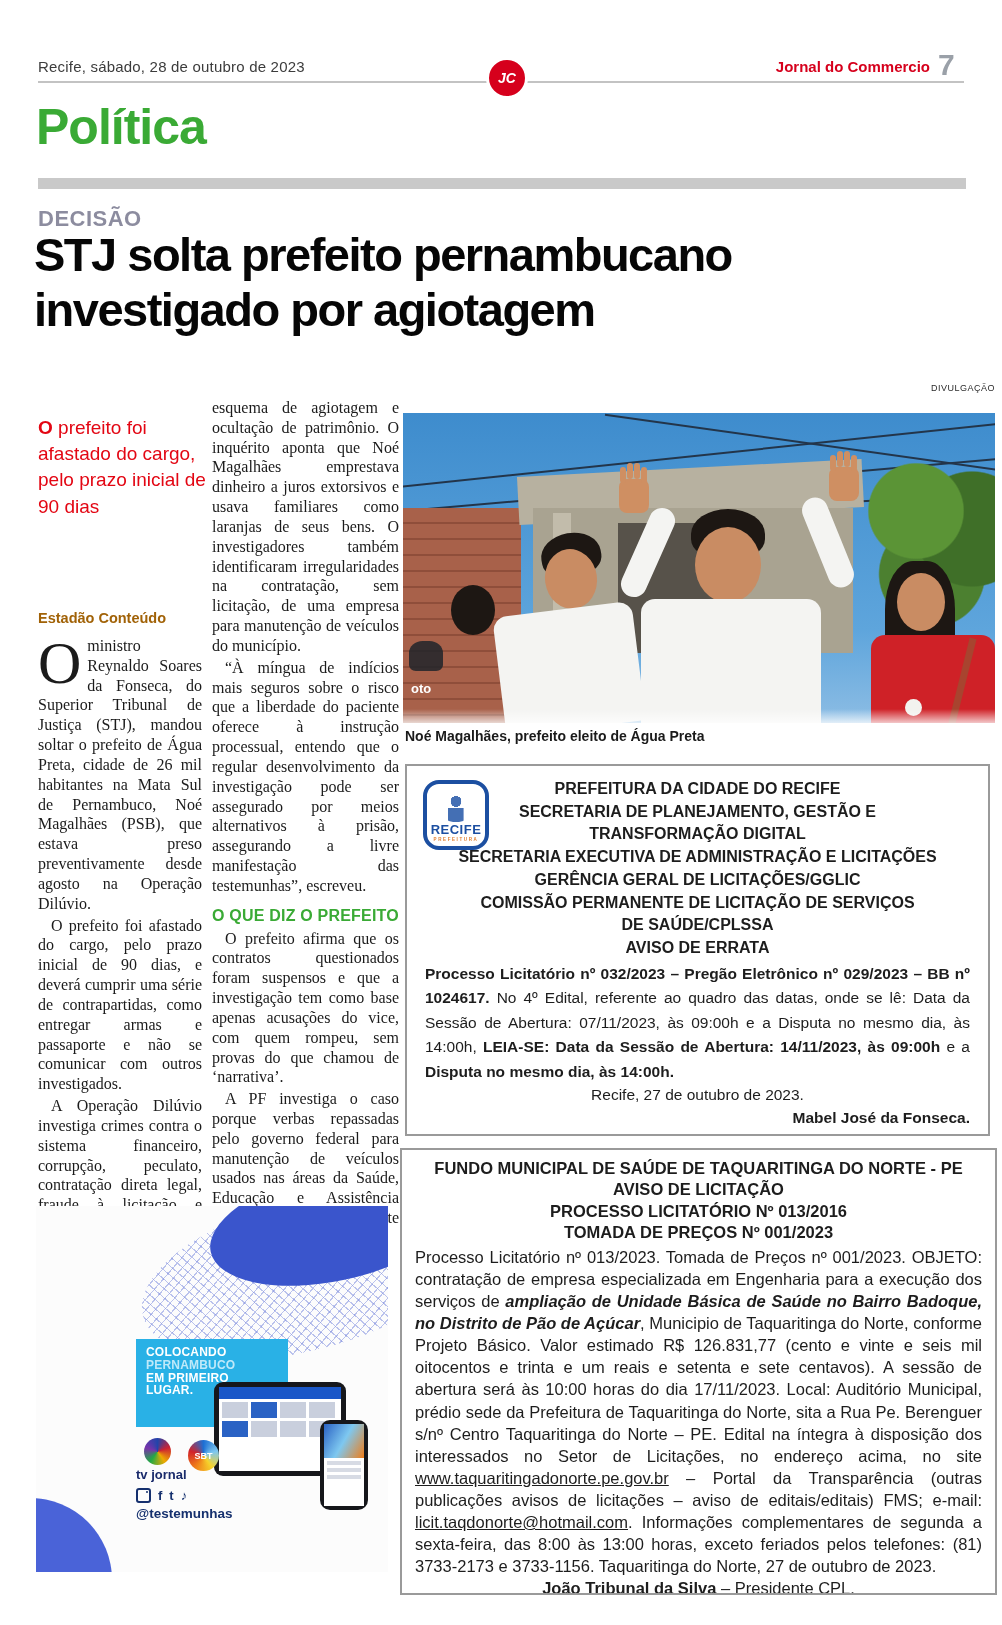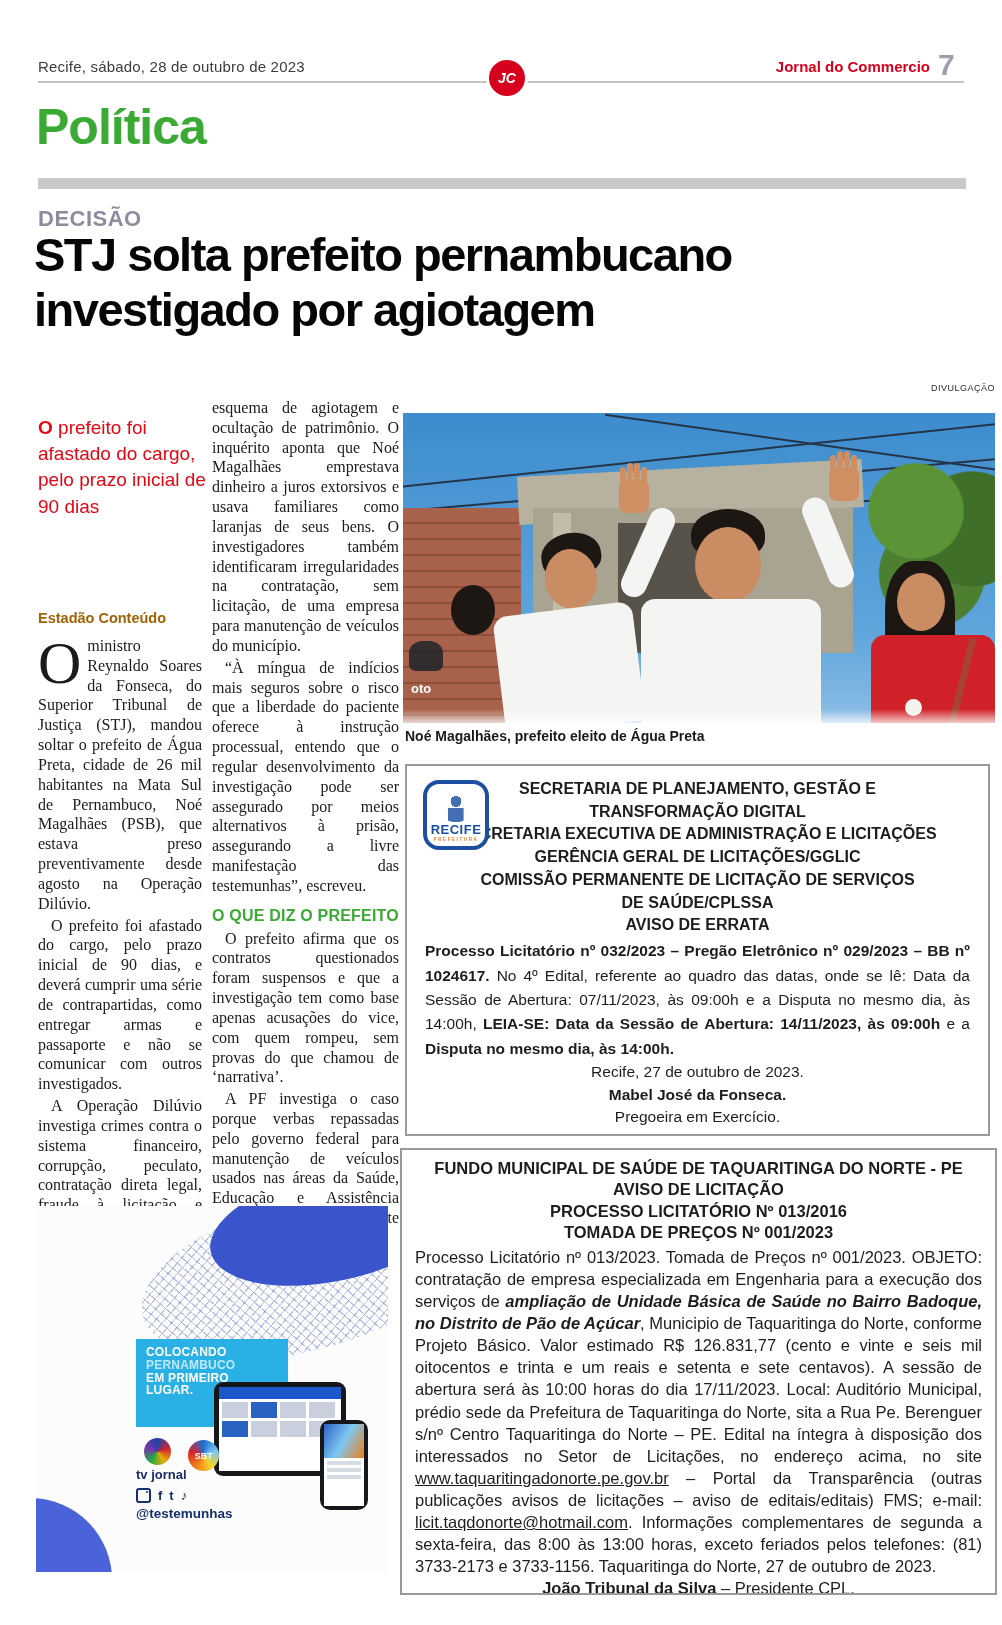--- a/index.html
+++ b/index.html
@@ -214,31 +214,32 @@
   </div>
   <div class="abs caption">Noé Magalhães, prefeito eleito de Água Preta</div>
 
   <div class="abs notice notice1">
     <div class="recife-logo">
       <div class="crest"></div>
       <div class="recife-name">RECIFE</div>
       <div class="recife-sub">PREFEITURA</div>
     </div>
     <div class="n1-head">
+      <div>PREFEITURA DA CIDADE DO RECIFE</div>
       <div>SECRETARIA DE PLANEJAMENTO, GESTÃO E</div>
       <div>TRANSFORMAÇÃO DIGITAL</div>
       <div>SECRETARIA EXECUTIVA DE ADMINISTRAÇÃO E LICITAÇÕES</div>
       <div>GERÊNCIA GERAL DE LICITAÇÕES/GGLIC</div>
       <div>COMISSÃO PERMANENTE DE LICITAÇÃO DE SERVIÇOS</div>
       <div>DE SAÚDE/CPLSSA</div>
       <div>AVISO DE ERRATA</div>
     </div>
     <div class="n1-body"><b>Processo Licitatório nº 032/2023 – Pregão Eletrônico nº 029/2023 – BB nº 1024617.</b><span>  No 4º Edital, referente ao quadro das datas, onde se lê: Data da Sessão de Abertura: 07/11/2023, às 09:00h e a Disputa no mesmo dia, às 14:00h, </span><b>LEIA-SE: Data da Sessão de Abertura: 14/11/2023, às 09:00h</b><span> e a </span><b>Disputa no mesmo dia, às 14:00h.</b></div>
     <div class="n1-center">Recife, 27 de outubro de 2023.</div>
-    <div class="n1-center" style="font-weight:bold;">Mabel José da Fonseca.</div>
+    <div class="n1-center" style="font-weight:bold;text-align:right;">Mabel José da Fonseca.</div>
     <div class="n1-center">Pregoeira em Exercício.</div>
   </div>
 
   <div class="abs notice notice2">
     <div class="n2-head">
       <div>FUNDO MUNICIPAL DE SAÚDE DE TAQUARITINGA DO NORTE - PE</div>
       <div>AVISO DE LICITAÇÃO</div>
       <div>PROCESSO LICITATÓRIO Nº 013/2016</div>
       <div>TOMADA DE PREÇOS Nº 001/2023</div>
     </div>

